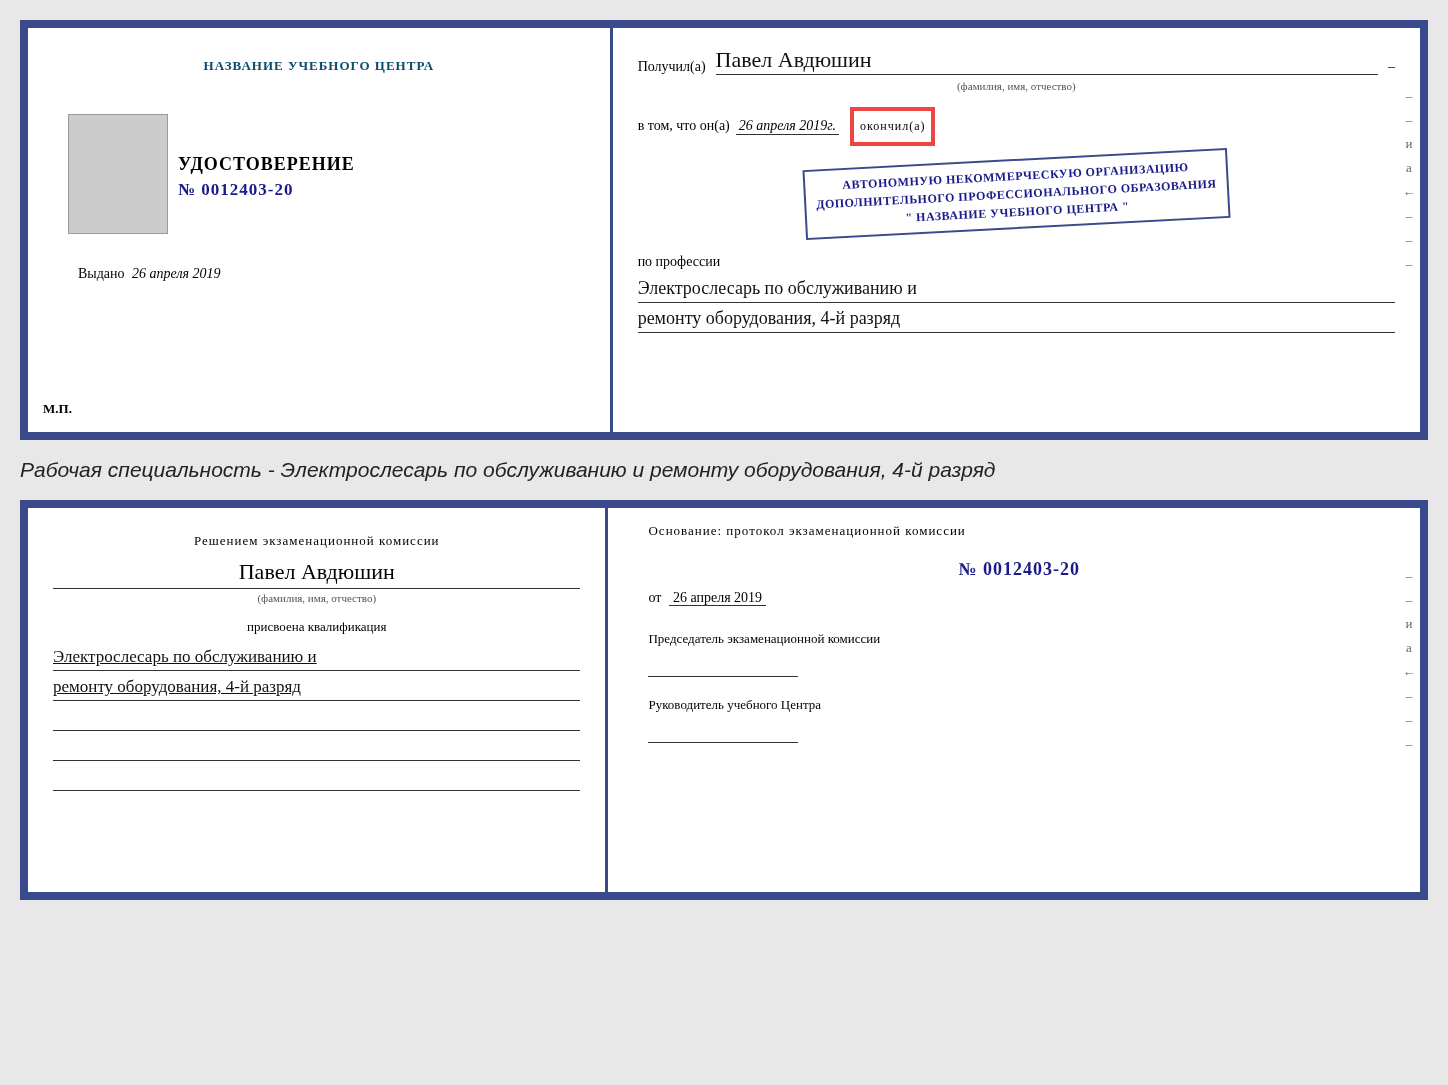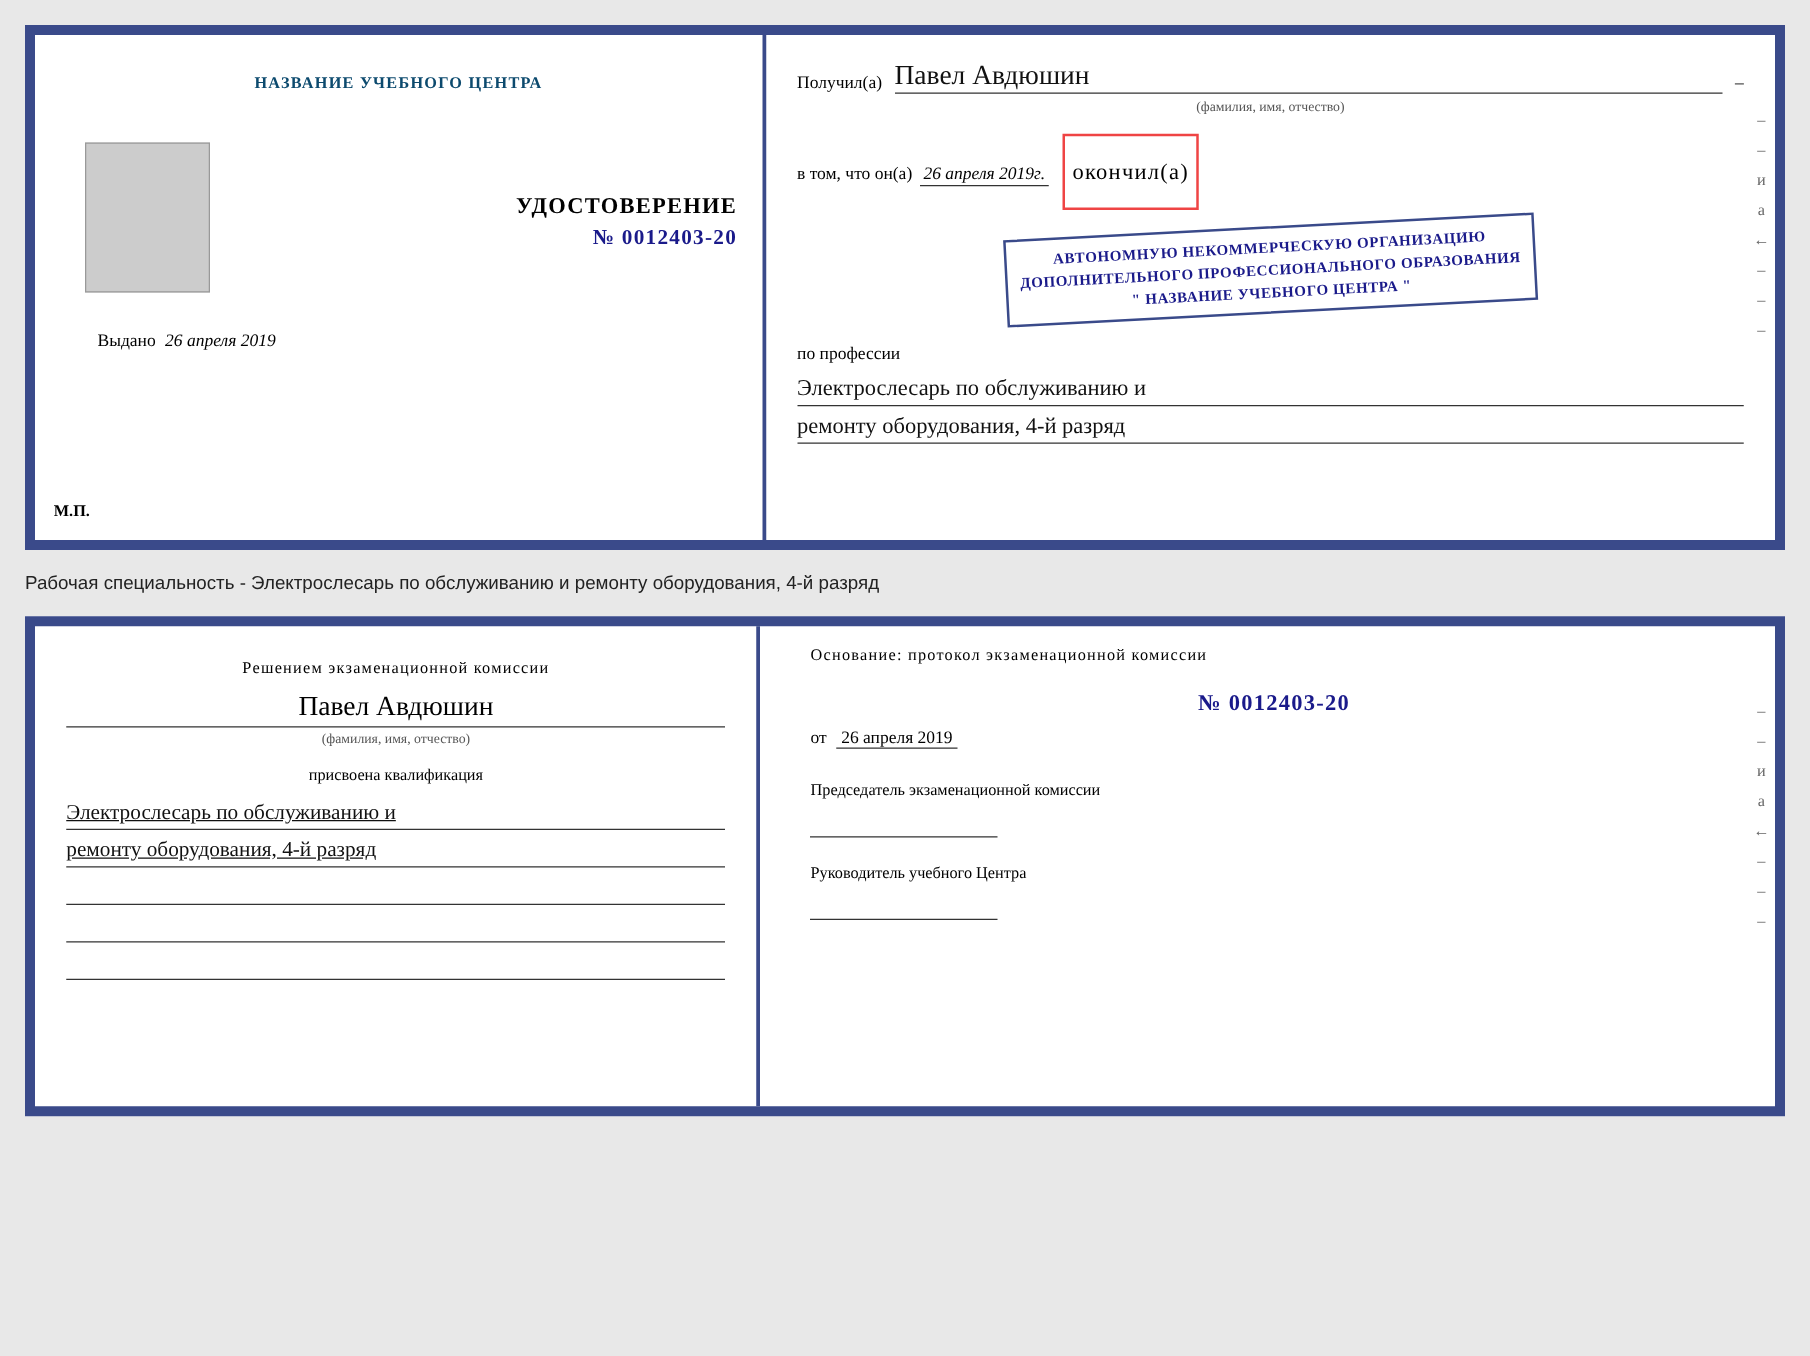--- a/index.html
+++ b/index.html
@@ -141,24 +141,25 @@
       font-size: 18px;
       font-family: 'Segoe Script', cursive, 'Times New Roman';
       color: #111;
       line-height: 1.5;
       border-bottom: 1px solid #333;
       margin-top: 2px;
     }
 
     
     .specialty-text {
-      font-size: 15px;
+      font-size: 21px;
       color: #222;
       padding: 8px 0;
       font-family: Arial, sans-serif;
+      font-style: italic;
     }
 
     
     .bottom-docs {
       display: flex;
       border: 8px solid #3a4a8a;
       background: #fff;
       position: relative;
       min-height: 400px;
     }
@@ -317,21 +318,21 @@
 
 <div class="page-wrapper">
 
   <div class="top-doc">
 
     <div class="doc-left">
       <div class="center-title">НАЗВАНИЕ УЧЕБНОГО ЦЕНТРА</div>
 
       <div style="display:flex; width:100%; align-items:flex-start; gap:10px;">
         <div class="photo-placeholder"></div>
-        <div style="flex:1; display:flex; flex-direction:column; align-items:flex-end; padding-top:30px;">
+        <div style="flex:1; display:flex; flex-direction:column; align-items:flex-start; padding-top:30px;">
           <div class="cert-title">УДОСТОВЕРЕНИЕ</div>
           <div class="cert-number">№ 0012403-20</div>
         </div>
       </div>
 
       <div style="margin-top:20px; align-self:flex-start; margin-left:10px;">
         <span class="issued-line">
           <span>Выдано</span>
           <span class="issued-date" style="margin-left:4px;">26 апреля 2019</span>
         </span>
@@ -345,21 +346,21 @@
       <div class="recipient-line">
         <span style="font-size:14px; white-space:nowrap;">Получил(а)</span>
         <span class="recipient-name" style="font-size:22px; font-family:'Segoe Script',cursive,'Times New Roman'; border-bottom:1px solid #333; padding-bottom:2px; margin: 0 5px;">Павел Авдюшин</span>
         <span style="font-size:14px;">–</span>
       </div>
       <div class="subtitle-small">(фамилия, имя, отчество)</div>
 
       <div class="vtom-row" style="margin-top:10px; display:flex; align-items:baseline; gap:6px; flex-wrap:wrap;">
         <span style="font-size:14px;">в том, что он(а)</span>
         <span style="font-style:italic; font-size:14px; border-bottom:1px solid #333; padding:0 3px;">26 апреля 2019г.</span>
-        <span class="okончил-box" style="font-size:18px; border:2px solid #ef4444; padding:18px 6px; letter-spacing:1px; margin-left:5px;">окончил(а)</span>
+        <span class="okончил-box" style="font-size:12px; border:4px solid #ef4444; padding:8px 6px; letter-spacing:1px; margin-left:5px;">окончил(а)</span>
       </div>
 
       <div style="margin: 8px 0; text-align:center;">
         <div class="org-stamp">
           <div>АВТОНОМНУЮ НЕКОММЕРЧЕСКУЮ ОРГАНИЗАЦИЮ</div>
           <div>ДОПОЛНИТЕЛЬНОГО ПРОФЕССИОНАЛЬНОГО ОБРАЗОВАНИЯ</div>
           <div>" НАЗВАНИЕ УЧЕБНОГО ЦЕНТРА "</div>
         </div>
       </div>
 

